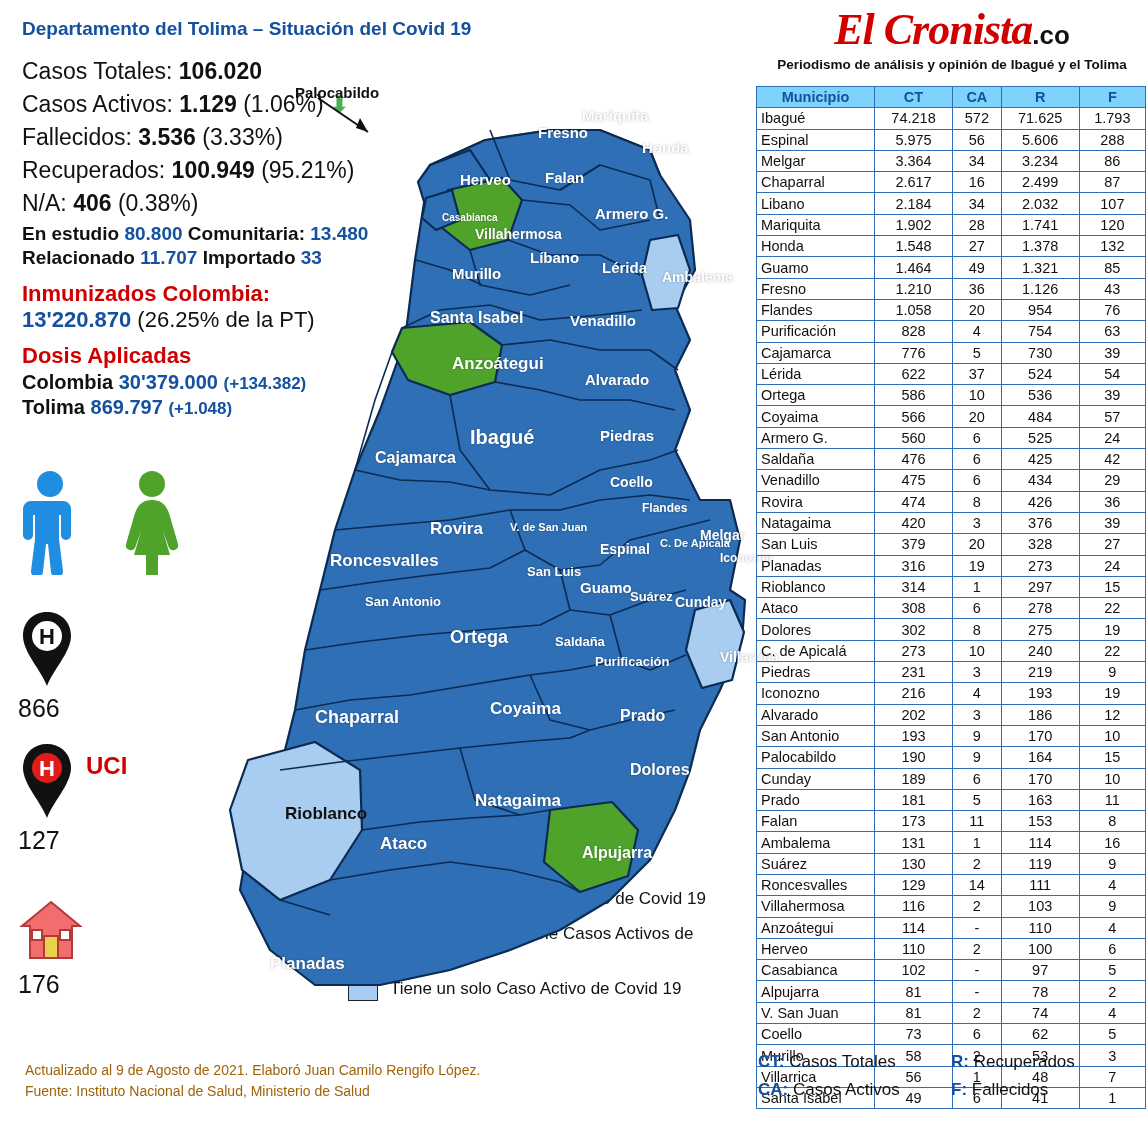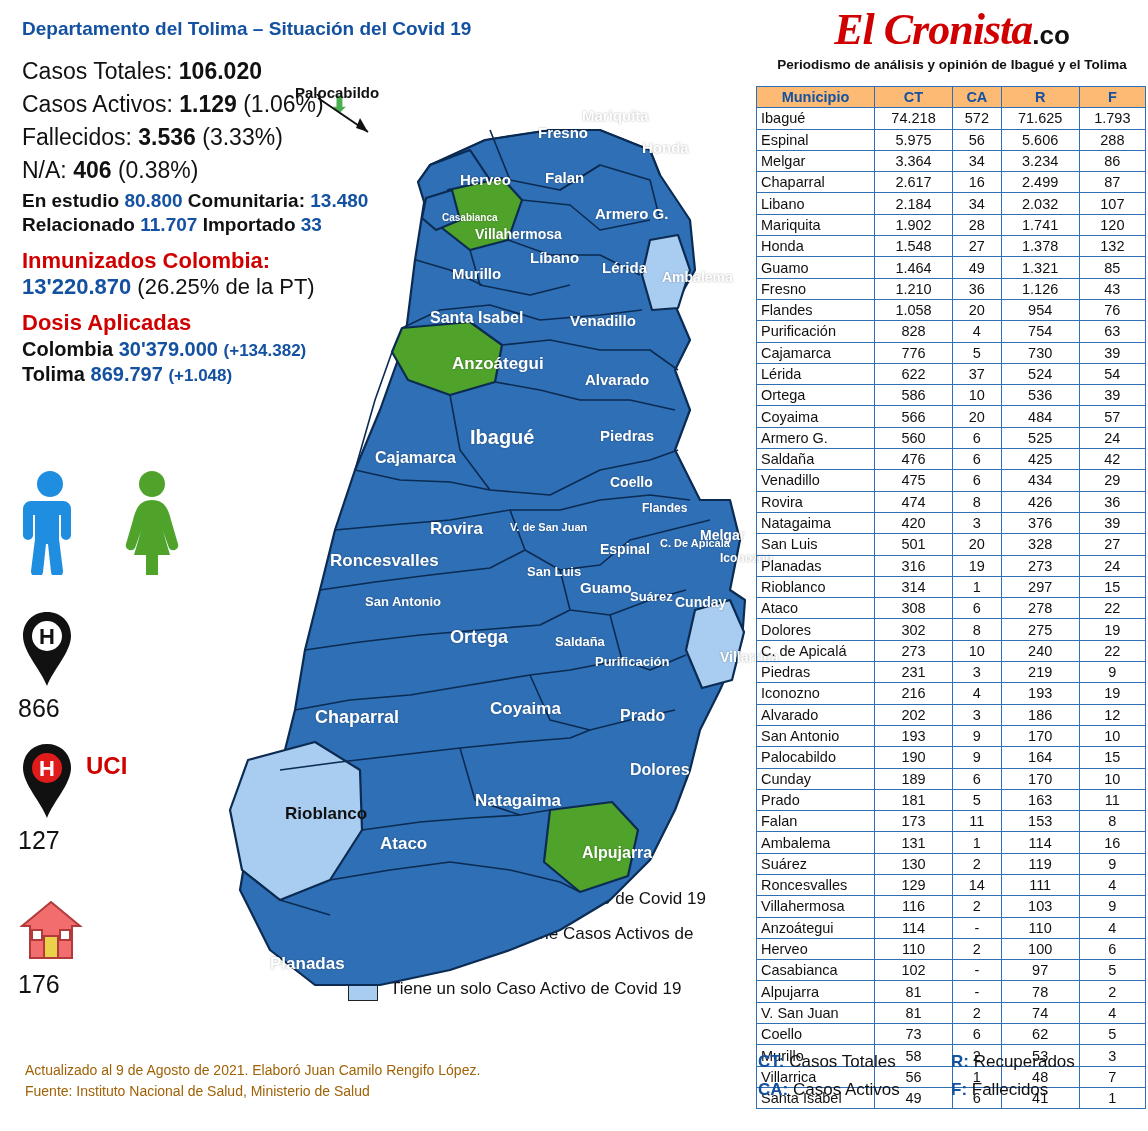--- a/index.html
+++ b/index.html
@@ -84,21 +84,21 @@
   }
 
   table.data { position:absolute; left:4px; top:86px; width:390px; border-collapse:collapse; }
   table.data th, table.data td {
     border:1px solid #2f6fb5;
     font-size:14.5px;
     padding:1px 4px;
     height:21.3px;
     color:#111;
   }
-  table.data th { color:#1451a0; font-weight:bold; text-align:center; background:#fdba74; }
+  table.data th { color:#1451a0; font-weight:bold; text-align:center; background:#7dd3fc; }
   table.data td.mun { text-align:left; width:118px; }
   table.data td.num { text-align:center; }
   table.data th.mun { text-align:center; }
 
   .legend2 { position:absolute; left:6px; top:1052px; width:386px; font-size:17px; }
   .legend2 .row { display:flex; margin-bottom:8px;justify-content:center; }
   .legend2 .cell { width:50%; color:#111; }
   .legend2 .k { color:#1451a0; font-weight:bold; }
 </style>
 </head>
@@ -118,20 +118,25 @@
       <div class="stat-line">
         <span class="lbl">Casos Activos:</span>
         <span class="val">1.129</span>
         <span class="pct">(1.06%)</span>
         <span class="arrow-down">⬇</span>
       </div>
       <div class="stat-line">
         <span class="lbl">Fallecidos:</span>
         <span class="val">3.536</span>
         <span class="pct">(3.33%)</span>
+      </div>
+      <div class="stat-line">
+        <span class="lbl">Recuperados:</span>
+        <span class="val">100.949</span>
+        <span class="pct">(95.21%)</span>
       </div>
       <div class="stat-line">
         <span class="lbl">N/A:</span>
         <span class="val">406</span>
         <span class="pct">(0.38%)</span>
       </div>
 
       <div class="sub-line">
         <span>En estudio</span>
         <span class="num">80.800</span>
@@ -501,21 +506,21 @@
           </tr>
           <tr>
             <td class="mun">Natagaima</td>
             <td class="num">420</td>
             <td class="num">3</td>
             <td class="num">376</td>
             <td class="num">39</td>
           </tr>
           <tr>
             <td class="mun">San Luis</td>
-            <td class="num">501</td>
+            <td class="num">379</td>
             <td class="num">20</td>
             <td class="num">328</td>
             <td class="num">27</td>
           </tr>
           <tr>
             <td class="mun">Planadas</td>
             <td class="num">316</td>
             <td class="num">19</td>
             <td class="num">273</td>
             <td class="num">24</td>

